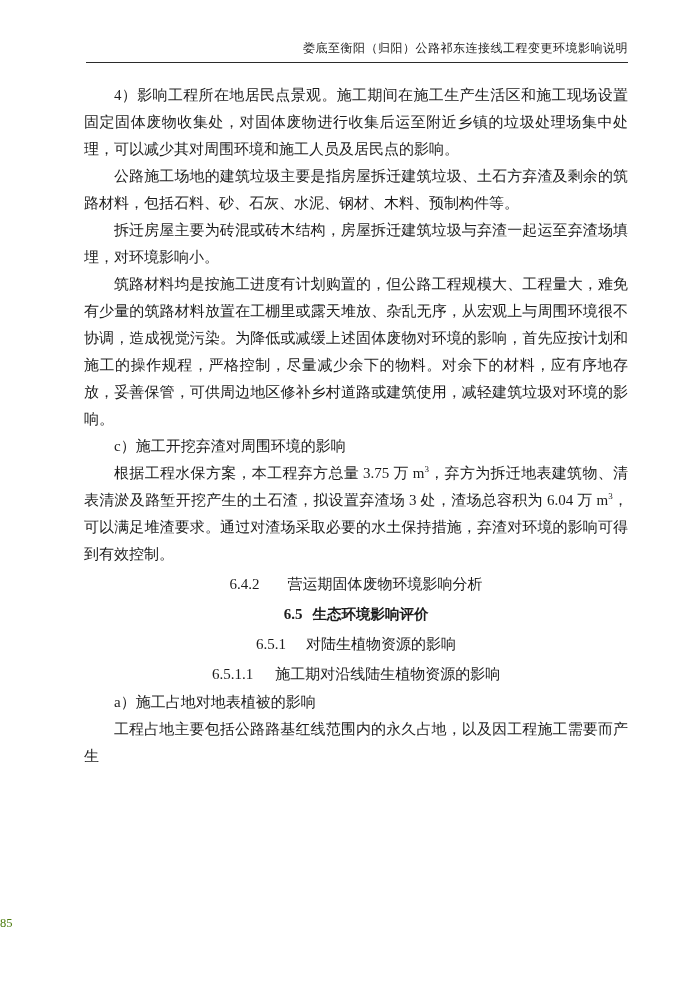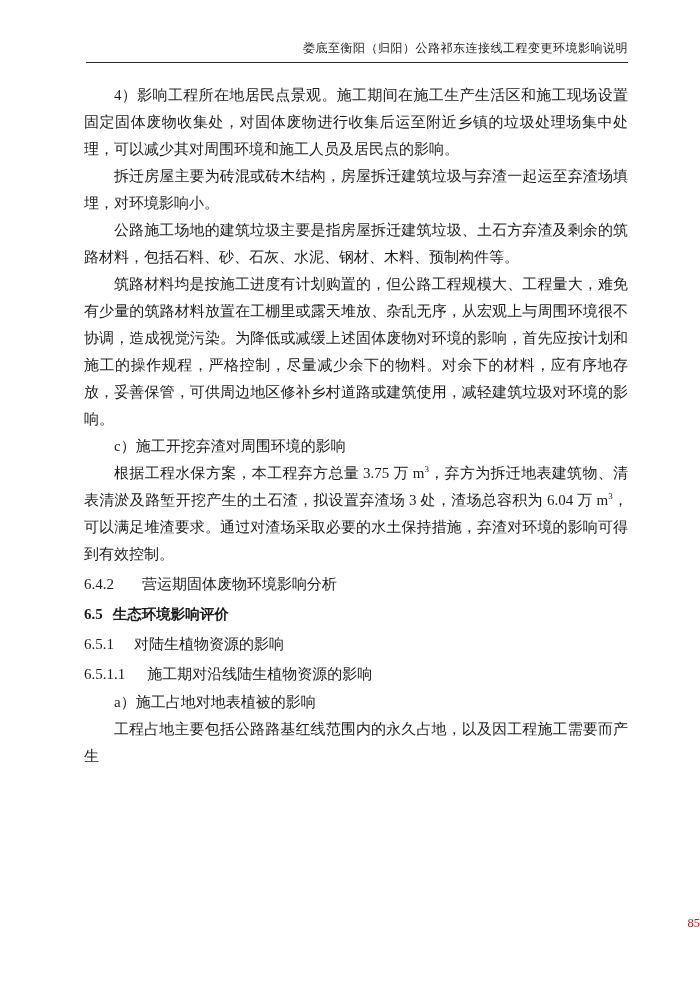--- a/index.html
+++ b/index.html
@@ -39,21 +39,21 @@
     word-break: break-all;
   }
   .para {
     margin: 0;
   }
   .indent {
     text-indent: 2em;
   }
   .heading {
     margin: 3px 0 1px 0;
-    text-align: left;
+    text-align: center;
   }
   .heading .num {
     font-family: "Liberation Serif", "DejaVu Serif", serif;
   }
   .gap-28 { margin-left: 28px; }
   .gap-20 { margin-left: 20px; }
   .gap-10 { margin-left: 10px; margin-top: 15px; }
   .gap-9  { margin-left: 22px; }
   .bold-heading .num {
     font-weight: bold;
@@ -66,42 +66,42 @@
   sup.unit-sup {
     font-size: 9px;
     line-height: 0;
     vertical-align: super;
   }
   .footer {
     position: absolute;
     top: 916px;
     left: 0;
     right: 0;
-    text-align: right;
+    text-align: left;
     font-size: 12.5px;
-    color: #b91c1c;
+    color: #4d7c0f;
   }
 </style>
 </head>
 <body>
 
 <div class="page">
 
   <div class="header">
     <span>娄底至衡阳（归阳）公路祁东连接线工程变更环境影响说明</span>
   </div>
 
   <div class="content">
 
     <p class="para indent">4）影响工程所在地居民点景观。施工期间在施工生产生活区和施工现场设置固定固体废物收集处，对固体废物进行收集后运至附近乡镇的垃圾处理场集中处理，可以减少其对周围环境和施工人员及居民点的影响。</p>
 
 
+    <p class="para indent">公路施工场地的建筑垃圾主要是指房屋拆迁建筑垃圾、土石方弃渣及剩余的筑路材料，包括石料、砂、石灰、水泥、钢材、木料、预制构件等。</p>
+
     <p class="para indent">拆迁房屋主要为砖混或砖木结构，房屋拆迁建筑垃圾与弃渣一起运至弃渣场填埋，对环境影响小。</p>
-
-    <p class="para indent">公路施工场地的建筑垃圾主要是指房屋拆迁建筑垃圾、土石方弃渣及剩余的筑路材料，包括石料、砂、石灰、水泥、钢材、木料、预制构件等。</p>
 
     <p class="para indent">筑路材料均是按施工进度有计划购置的，但公路工程规模大、工程量大，难免有少量的筑路材料放置在工棚里或露天堆放、杂乱无序，从宏观上与周围环境很不协调，造成视觉污染。为降低或减缓上述固体废物对环境的影响，首先应按计划和施工的操作规程，严格控制，尽量减少余下的物料。对余下的材料，应有序地存放，妥善保管，可供周边地区修补乡村道路或建筑使用，减轻建筑垃圾对环境的影响。</p>
 
     <p class="para indent">c）施工开挖弃渣对周围环境的影响</p>
 
     <p class="para indent">
       <span>根据工程水保方案，本工程弃方总量 3.75 万 m</span><sup class="unit-sup">3</sup><span>，弃方为拆迁地表建筑物、清表清淤及路堑开挖产生的土石渣，拟设置弃渣场 3 处，渣场总容积为 6.04 万 m</span><sup class="unit-sup">3</sup><span>，可以满足堆渣要求。通过对渣场采取必要的水土保持措施，弃渣对环境的影响可得到有效控制。</span>
     </p>
 
     <p class="para heading">

